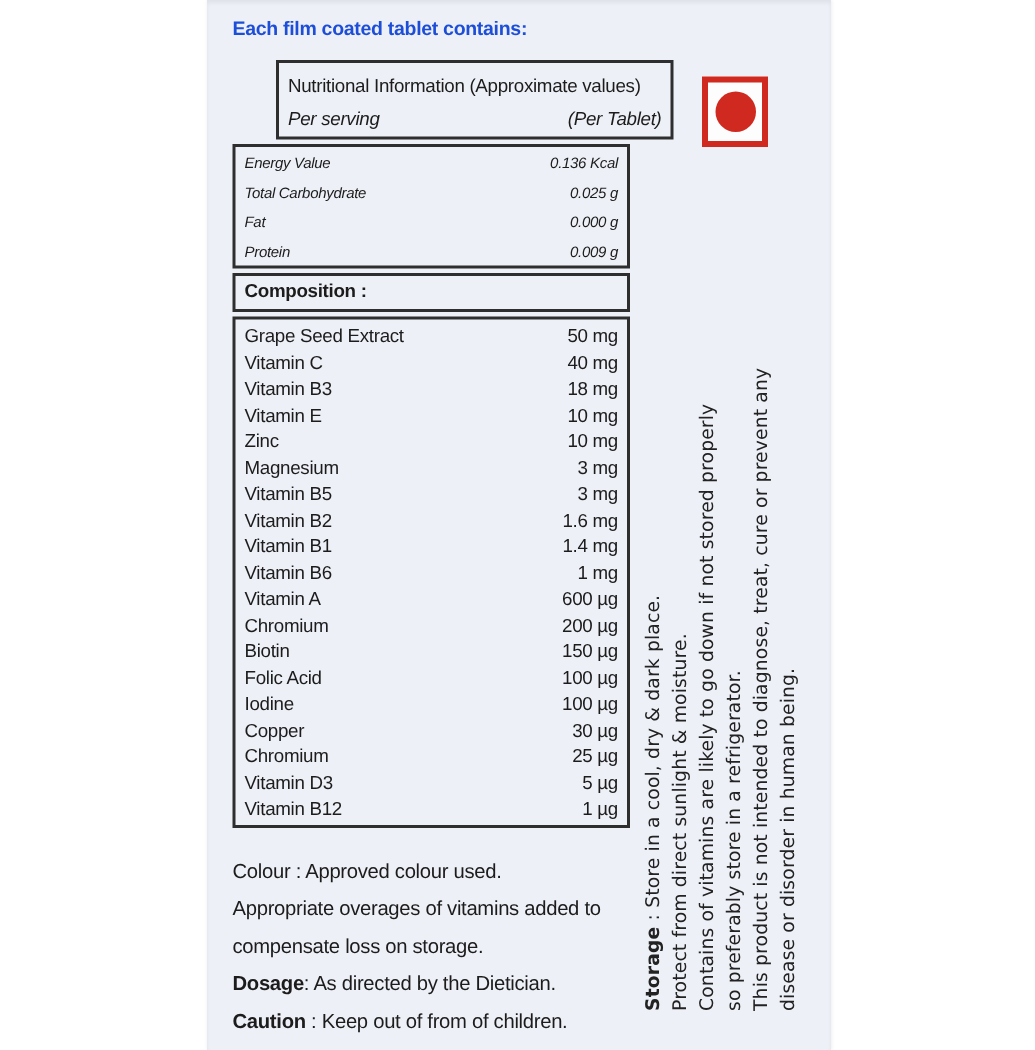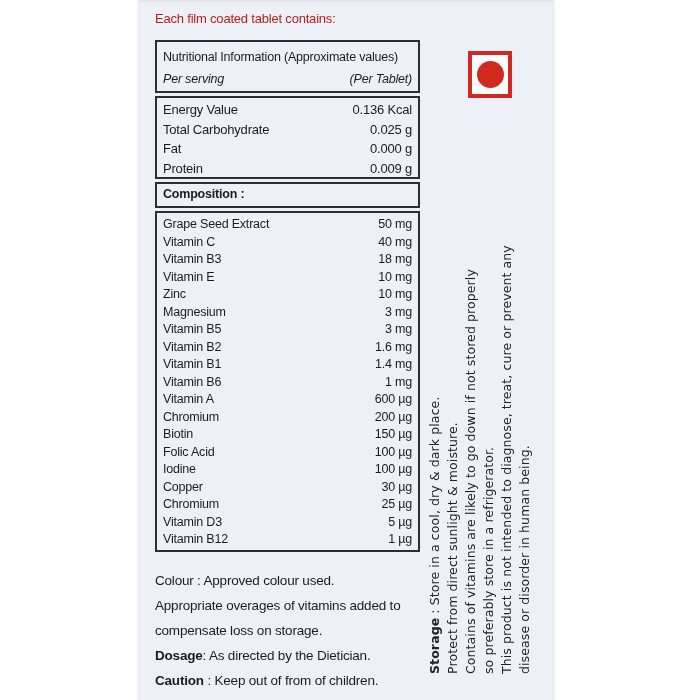--- a/index.html
+++ b/index.html
@@ -13,33 +13,33 @@
   }
   .card {
     position:absolute;
     left:138px; top:0; width:416px; height:700px;
     background:#eef0f7;
     box-shadow:inset 0 2px 3px rgba(0,0,0,0.06), 1px 0 2px rgba(0,0,0,0.05), -1px 0 2px rgba(0,0,0,0.05);
   }
   .title {
     position:absolute; left:17px; top:11px;
     font-size:13px; letter-spacing:-0.2px; white-space:nowrap;
-    color:#b91c1c; font-weight:400;
+    color:#1d4ed8; font-weight:700;
   }
   .tablebox {
     position:absolute; left:17px; width:265px;
     border:2px solid #2e2e2e;
     background:transparent;
     font-size:12.5px; letter-spacing:-0.2px;
   }
-  .header-box { top:40px; height:53px; padding:4px 6px 2px 6px; }
+  .header-box { top:40px; height:53px; padding:4px 6px 2px 6px;margin-left:29px; }
   .hline1 { line-height:22px; white-space:nowrap; }
   .hline2 { display:flex; justify-content:space-between; line-height:22px;font-style:italic; }
   .rows-box { top:96px; height:83px; padding:2px 6px; }
-  .rows-box .row { display:flex; justify-content:space-between; line-height:19.6px; font-size:13px; }
+  .rows-box .row { display:flex; justify-content:space-between; line-height:19.6px; font-size:10px;font-style:italic; }
   .comp-head-box { top:182px; height:26px; padding:3px 6px; }
   .comp-head-box .bold, .bold { font-weight:bold; }
   .comp-rows-box { top:211px; height:341px; padding:3px 6px; }
   .comp-rows-box .row { display:flex; justify-content:space-between; line-height:17.5px; }
   .val { text-align:center; white-space:nowrap; }
   .nm { white-space:nowrap; }
   .notes {
     position:absolute; left:17px; top:568px; width:315px;
     font-size:13.5px; letter-spacing:-0.2px; line-height:25px;
   }

